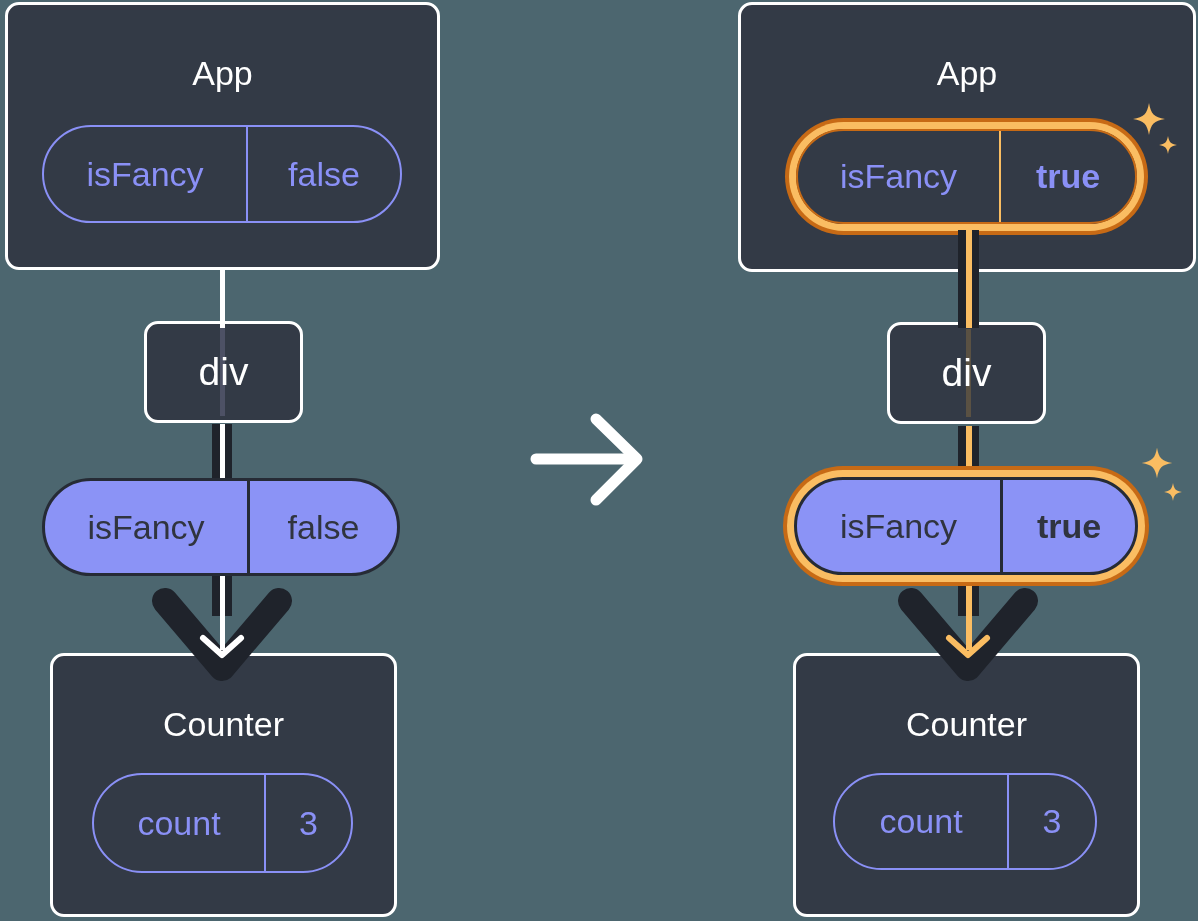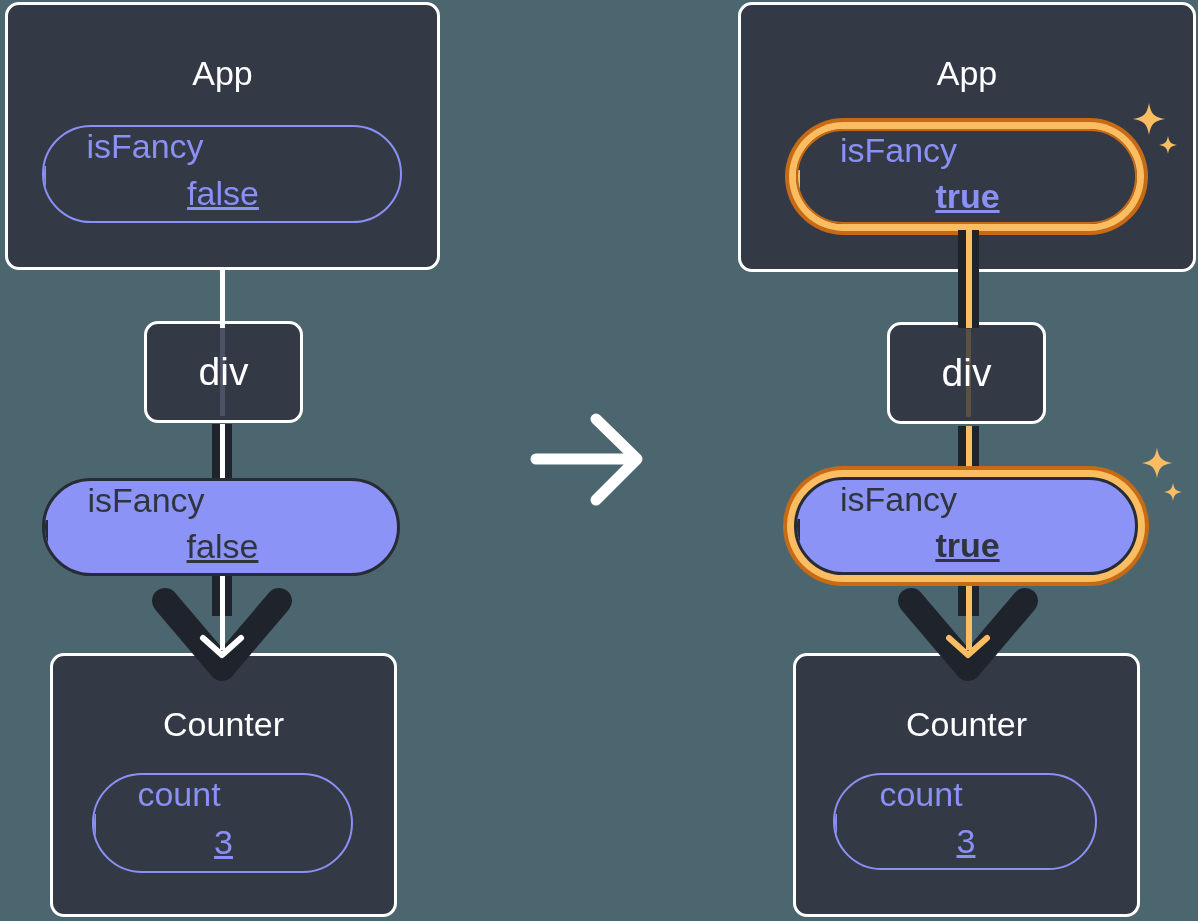--- a/index.html
+++ b/index.html
@@ -20,23 +20,23 @@
   #div-right{left:887px; top:322px; width:159px; height:102px;}
   #counter-left{left:50px; top:653px; width:347px; height:264px;}
   #counter-right{left:793px; top:653px; width:347px; height:264px;}
 
   .node-title{position:absolute; left:0; right:0; top:48px; text-align:center;
               font-size:34px; color:var(--white); line-height:40px;}
   .div-label{position:absolute; inset:0; display:flex; align-items:center; justify-content:center;
              font-size:39px; color:var(--white); z-index:2;}
 
   .pill{position:absolute; display:flex; border-radius:999px; box-sizing:border-box;
-        font-size:34px; overflow:hidden; z-index:4;flex-direction:column;}
+        font-size:34px; overflow:hidden; z-index:4;}
   .pill .cell{display:flex; align-items:center; justify-content:center; box-sizing:border-box;}
-  .pill .cell.value{flex:1;text-decoration:underline;}
+  .pill .cell.value{flex:1;}
   .bold{font-weight:700;}
 
   
   .pill.outline{border:2.5px solid var(--purple); color:var(--purple); background:transparent;}
   .pill.outline .cell.value{border-left:2.5px solid var(--purple);}
 
   #pill-app-left{left:34px; top:120px; width:360px; height:98px;}
   #pill-app-left .cell.key{width:202px;}
   #pill-counter-left{left:39px; top:117px; width:261px; height:100px;}
   #pill-counter-left .cell.key{width:170px;}

